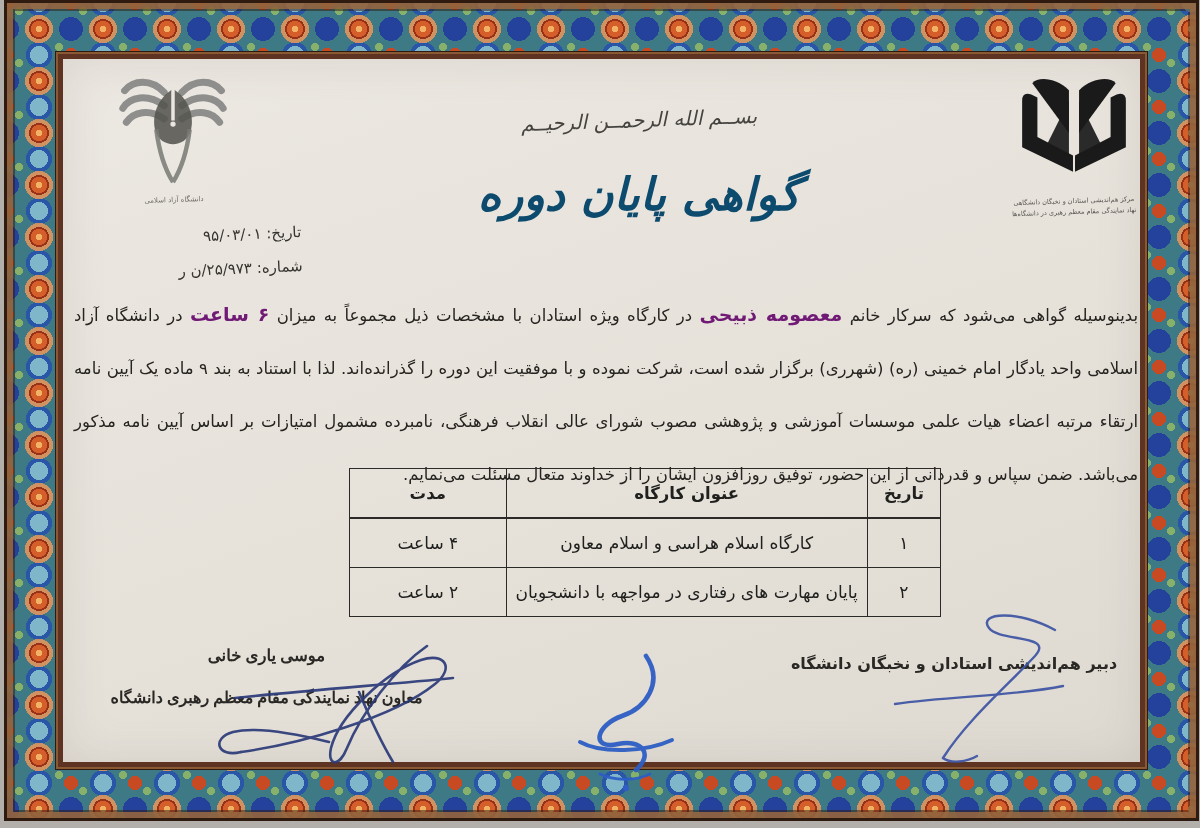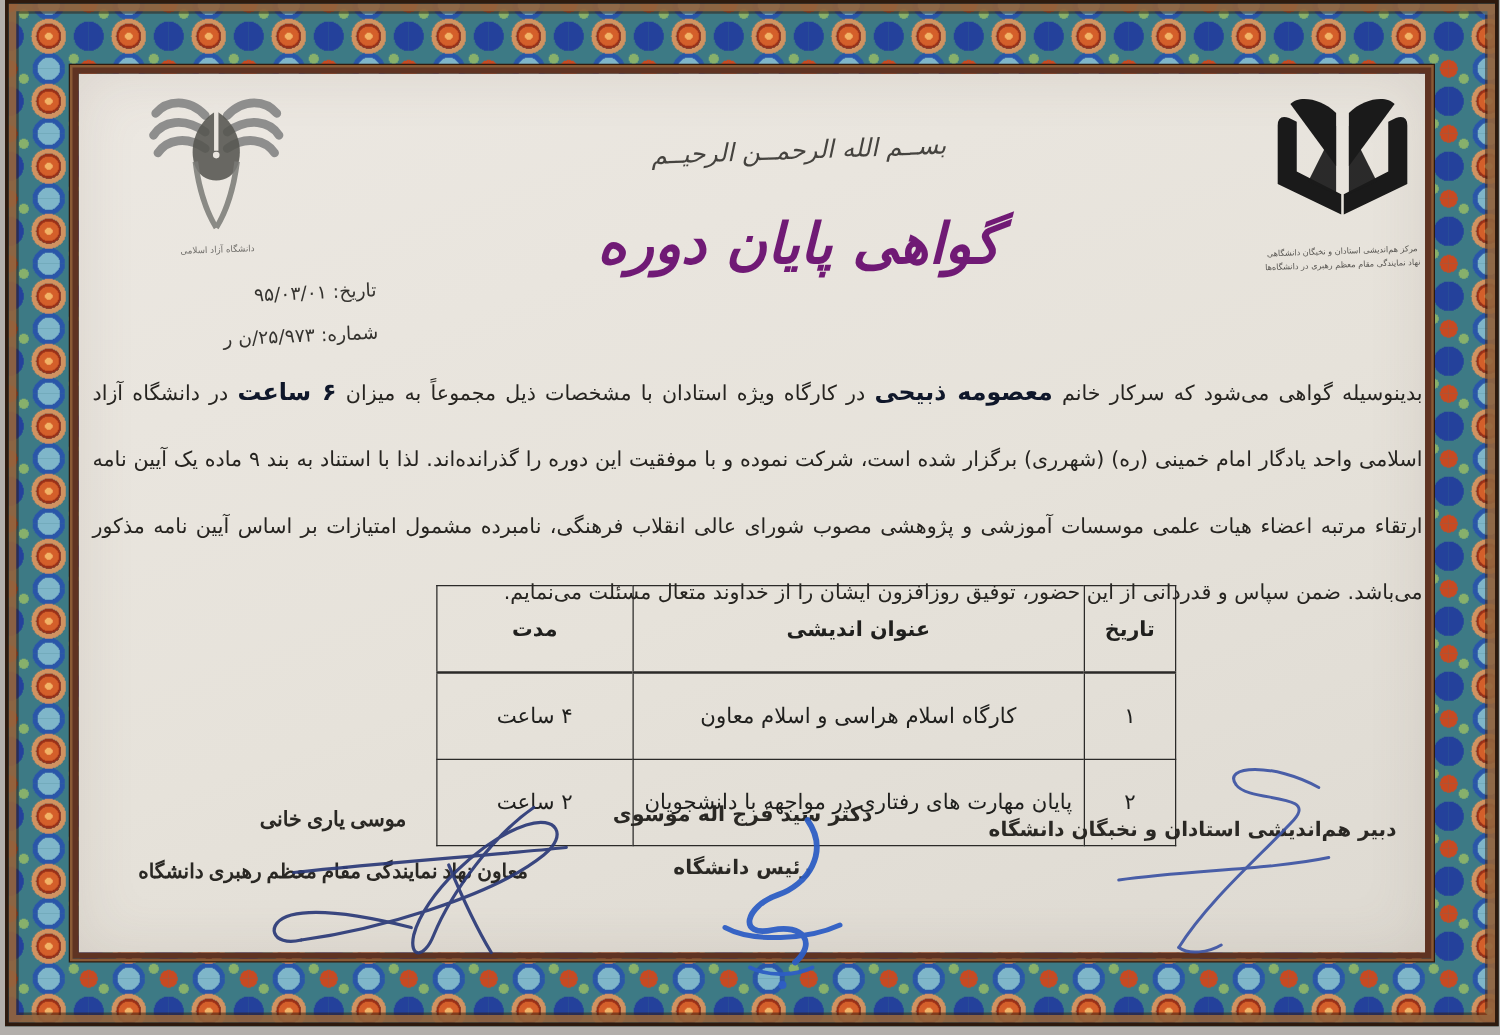--- a/index.html
+++ b/index.html
@@ -51,44 +51,44 @@
     line-height:34px;transform:rotate(-2.5deg);white-space:nowrap;
   }
   .bismillah{
     position:absolute;left:430px;top:108px;width:410px;
     direction:rtl;text-align:center;font-size:20px;color:#45433f;
     transform:rotate(-2deg);font-style:italic;
   }
   .cert-title{
     position:absolute;left:395px;top:168px;width:480px;
     direction:rtl;text-align:center;
-    font-size:45px;font-weight:bold;font-style:italic;color:#701a75;
+    font-size:45px;font-weight:bold;font-style:italic;color:#0c4a6e;
   }
   .book-logo{position:absolute;left:1002px;top:70px;width:136px;height:122px;}
   .book-caption{
     position:absolute;left:980px;top:196px;width:180px;
     font-size:6.5px;color:#55534f;text-align:center;direction:rtl;line-height:11px;
     transform:rotate(-2deg);
   }
 
   
   .body-text{
     position:absolute;left:70px;top:288px;width:1064px;
     direction:rtl;text-align:justify;
     font-size:16.5px;line-height:53px;color:#262420;margin:0;
   }
-  .body-text b{font-size:19px;color:#0f172a;}
+  .body-text b{font-size:19px;color:#701a75;}
 
   
   .workshops-table{
     position:absolute;left:345px;top:468px;width:592px;
     direction:rtl;border-collapse:collapse;color:#20201e;
   }
   .workshops-table th,.workshops-table td{
-    border:1.6px solid #2b2a28;padding:14px 6px;height:40px;text-align:center;
+    border:1.6px solid #2b2a28;padding:4px 6px;height:40px;text-align:center;
   }
   .workshops-table th{font-size:16.5px;font-weight:bold;border-bottom-width:2.5px;}
   .workshops-table td{font-size:17px;}
   .col-row{width:62px;}
   .col-title{width:372px;}
   .col-duration{width:152px;}
 
   
   .sig-block{
     position:absolute;direction:rtl;text-align:center;color:#2a2824;
@@ -151,45 +151,41 @@
     <div>مرکز هم‌اندیشی استادان و نخبگان دانشگاهی</div>
     <div>نهاد نمایندگی مقام معظم رهبری در دانشگاه‌ها</div>
   </div>
 
   <p class="body-text"><span>بدینوسیله گواهی می‌شود که سرکار خانم </span><b>معصومه ذبیحی</b><span> در کارگاه ویژه استادان با مشخصات ذیل مجموعاً به میزان </span><b>۶ ساعت</b><span> در دانشگاه آزاد اسلامی واحد یادگار امام خمینی (ره) (شهرری) برگزار شده است، شرکت نموده و با موفقیت این دوره را گذرانده‌اند. لذا با استناد به بند ۹ ماده یک آیین نامه ارتقاء مرتبه اعضاء هیات علمی موسسات آموزشی و پژوهشی مصوب شورای عالی انقلاب فرهنگی، نامبرده مشمول امتیازات بر اساس آیین نامه مذکور می‌باشد. ضمن سپاس و قدردانی از این حضور، توفیق روزافزون ایشان را از خداوند متعال مسئلت می‌نمایم.</span></p>
 
   <table class="workshops-table">
     <thead>
       <tr>
         <th class="col-row">تاریخ</th>
-        <th class="col-title">عنوان اندیشی</th>
+        <th class="col-title">عنوان کارگاه</th>
         <th class="col-duration">مدت</th>
       </tr>
     </thead>
     <tbody>
       <tr>
         <td>۱</td>
         <td>کارگاه اسلام هراسی و اسلام معاون</td>
         <td>۴ ساعت</td>
       </tr>
       <tr>
         <td>۲</td>
         <td>پایان مهارت های رفتاری در مواجهه با دانشجویان</td>
         <td>۲ ساعت</td>
       </tr>
     </tbody>
   </table>
 
   <div class="sig-block sig-block-right">
     <div class="sig-title">دبیر هم‌اندیشی استادان و نخبگان دانشگاه</div>
   </div>
-  <div class="sig-block sig-block-center">
-    <div class="sig-name">دکتر سید فرج اله موسوی</div>
-    <div class="sig-title">رئیس دانشگاه</div>
-  </div>
   <div class="sig-block sig-block-left">
     <div class="sig-name">موسی یاری خانی</div>
     <div class="sig-title">معاون نهاد نمایندگی مقام معظم رهبری دانشگاه</div>
   </div>
 
   <svg class="sig-svg sig-svg-right" viewBox="0 0 220 170">
     <g fill="none" stroke="#3d54a4" stroke-width="2.4" stroke-linecap="round" opacity="0.92">
       <path d="M196,22 C160,2 118,4 130,20 C140,34 196,26 176,48 C150,76 108,112 84,150"></path>
       <path d="M36,96 C92,88 156,88 204,78"></path>
       <path d="M84,150 C92,156 108,154 118,148"></path>

